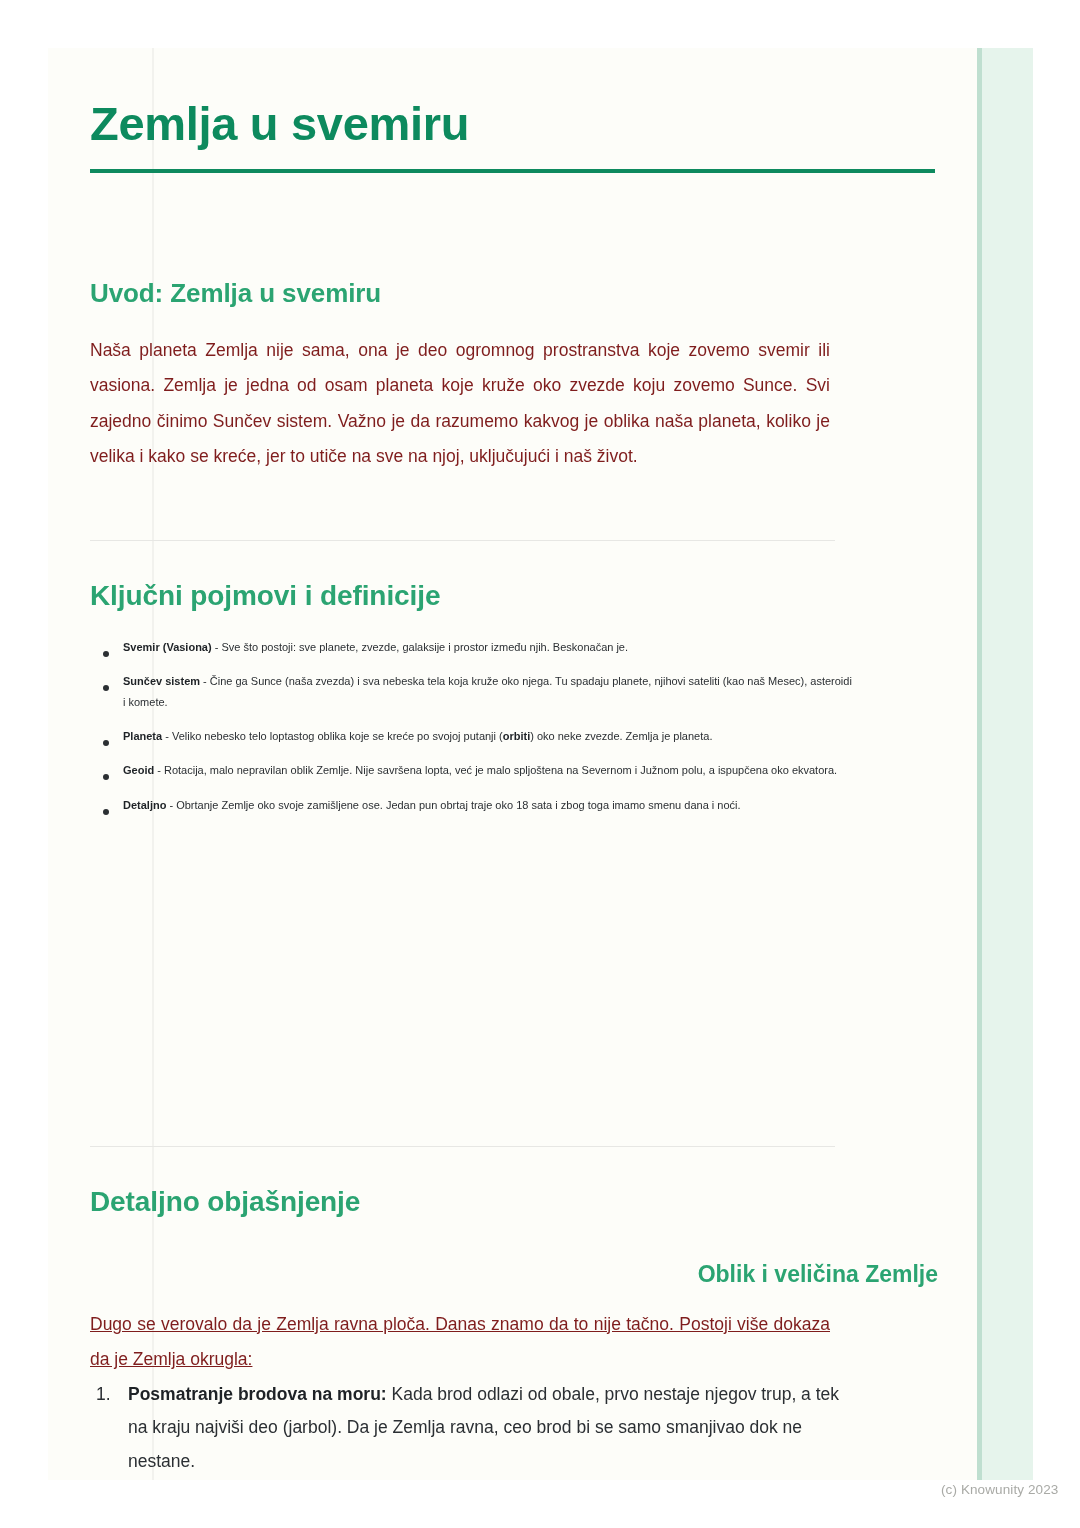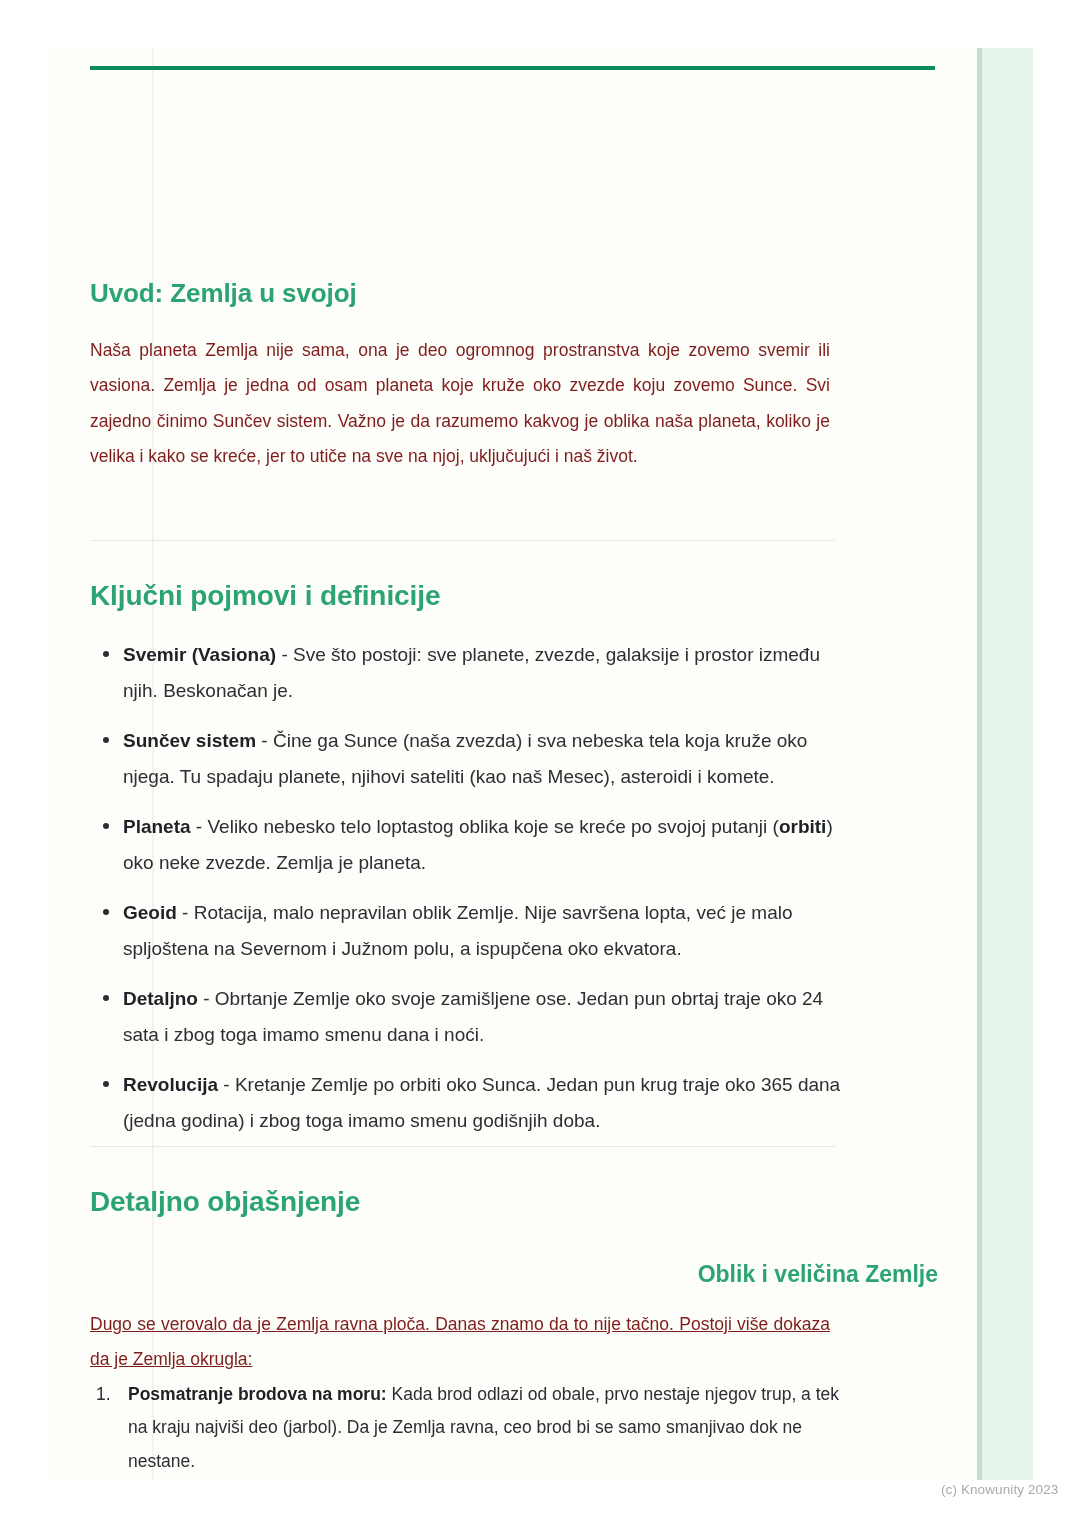--- a/index.html
+++ b/index.html
@@ -122,21 +122,21 @@
   }
 
   ul.term-list {
     list-style: none;
     margin: 0;
     padding: 0;
   }
   ul.term-list > li {
     position: relative;
     padding-left: 33px;
-    font-size: 19px;
+    font-size: 11px;
     line-height: 1.92;
     color: #2b2f33;
     margin-bottom: 13px;
   }
   ul.term-list > li:last-child { margin-bottom: 0; }
   ul.term-list > li::before {
     content: "";
     position: absolute;
     left: 13px;
     top: 14px;
@@ -190,39 +190,39 @@
 <body>
 
 <div id="page-sheet">
 
   <div id="right-strip"></div>
   <div id="right-strip-edge"></div>
   <div id="scan-seam"></div>
 
   <div id="content">
 
+    <h1 id="doc-title">Zemlja u svemiru</h1>
     <div id="title-rule"></div>
 
     <div class="abs" style="top:229px; width:848px;">
-      <h2 class="section-h2">Uvod: Zemlja u svojoj</h2>
+      <h2 class="section-h2">Uvod: Zemlja u svemiru</h2>
       <p class="body-text" style="margin-top:23px; width:740px;">Naša planeta Zemlja nije sama, ona je deo ogromnog prostranstva koje zovemo svemir ili vasiona. Zemlja je jedna od osam planeta koje kruže oko zvezde koju zovemo Sunce. Svi zajedno činimo Sunčev sistem. Važno je da razumemo kakvog je oblika naša planeta, koliko je velika i kako se kreće, jer to utiče na sve na njoj, uključujući i naš život.</p>
     </div>
 
     <hr class="rule abs" style="top:492px;">
 
     <div class="abs" style="top:530px; width:848px;">
       <h2 class="section-h2 big">Ključni pojmovi i definicije</h2>
 
       <ul class="term-list" style="margin-top:24px; width:762px;">
         <li><span class="term">Svemir (Vasiona)</span><span> - Sve što postoji: sve planete, zvezde, galaksije i prostor između njih. Beskonačan je.</span></li>
         <li><span class="term">Sunčev sistem</span><span> - Čine ga Sunce (naša zvezda) i sva nebeska tela koja kruže oko njega. Tu spadaju planete, njihovi sateliti (kao naš Mesec), asteroidi i komete.</span></li>
         <li><span class="term">Planeta</span><span> - Veliko nebesko telo loptastog oblika koje se kreće po svojoj putanji (</span><span class="inline-bold">orbiti</span><span>) oko neke zvezde. Zemlja je planeta.</span></li>
         <li><span class="term">Geoid</span><span> - Rotacija, malo nepravilan oblik Zemlje. Nije savršena lopta, već je malo spljoštena na Severnom i Južnom polu, a ispupčena oko ekvatora.</span></li>
-        <li><span class="term">Detaljno</span><span> - Obrtanje Zemlje oko svoje zamišljene ose. Jedan pun obrtaj traje oko 24 sata i zbog toga imamo smenu dana i noći.</span></li>
-        <li><span class="term">Revolucija</span><span> - Kretanje Zemlje po orbiti oko Sunca. Jedan pun krug traje oko 365 dana (jedna godina) i zbog toga imamo smenu godišnjih doba.</span></li>
+        <li><span class="term">Detaljno</span><span> - Obrtanje Zemlje oko svoje zamišljene ose. Jedan pun obrtaj traje oko 18 sata i zbog toga imamo smenu dana i noći.</span></li>
       </ul>
     </div>
 
     <hr class="rule abs" style="top:1098px;">
 
     <div class="abs" style="top:1136px; width:848px;">
       <h2 class="section-h2 big">Detaljno objašnjenje</h2>
       <h3 class="section-h3" style="margin-top:41px;">Oblik i veličina Zemlje</h3>
       <p class="body-text" style="margin-top:18px; width:740px;text-decoration:underline;">Dugo se verovalo da je Zemlja ravna ploča. Danas znamo da to nije tačno. Postoji više dokaza da je Zemlja okrugla:</p>
 

